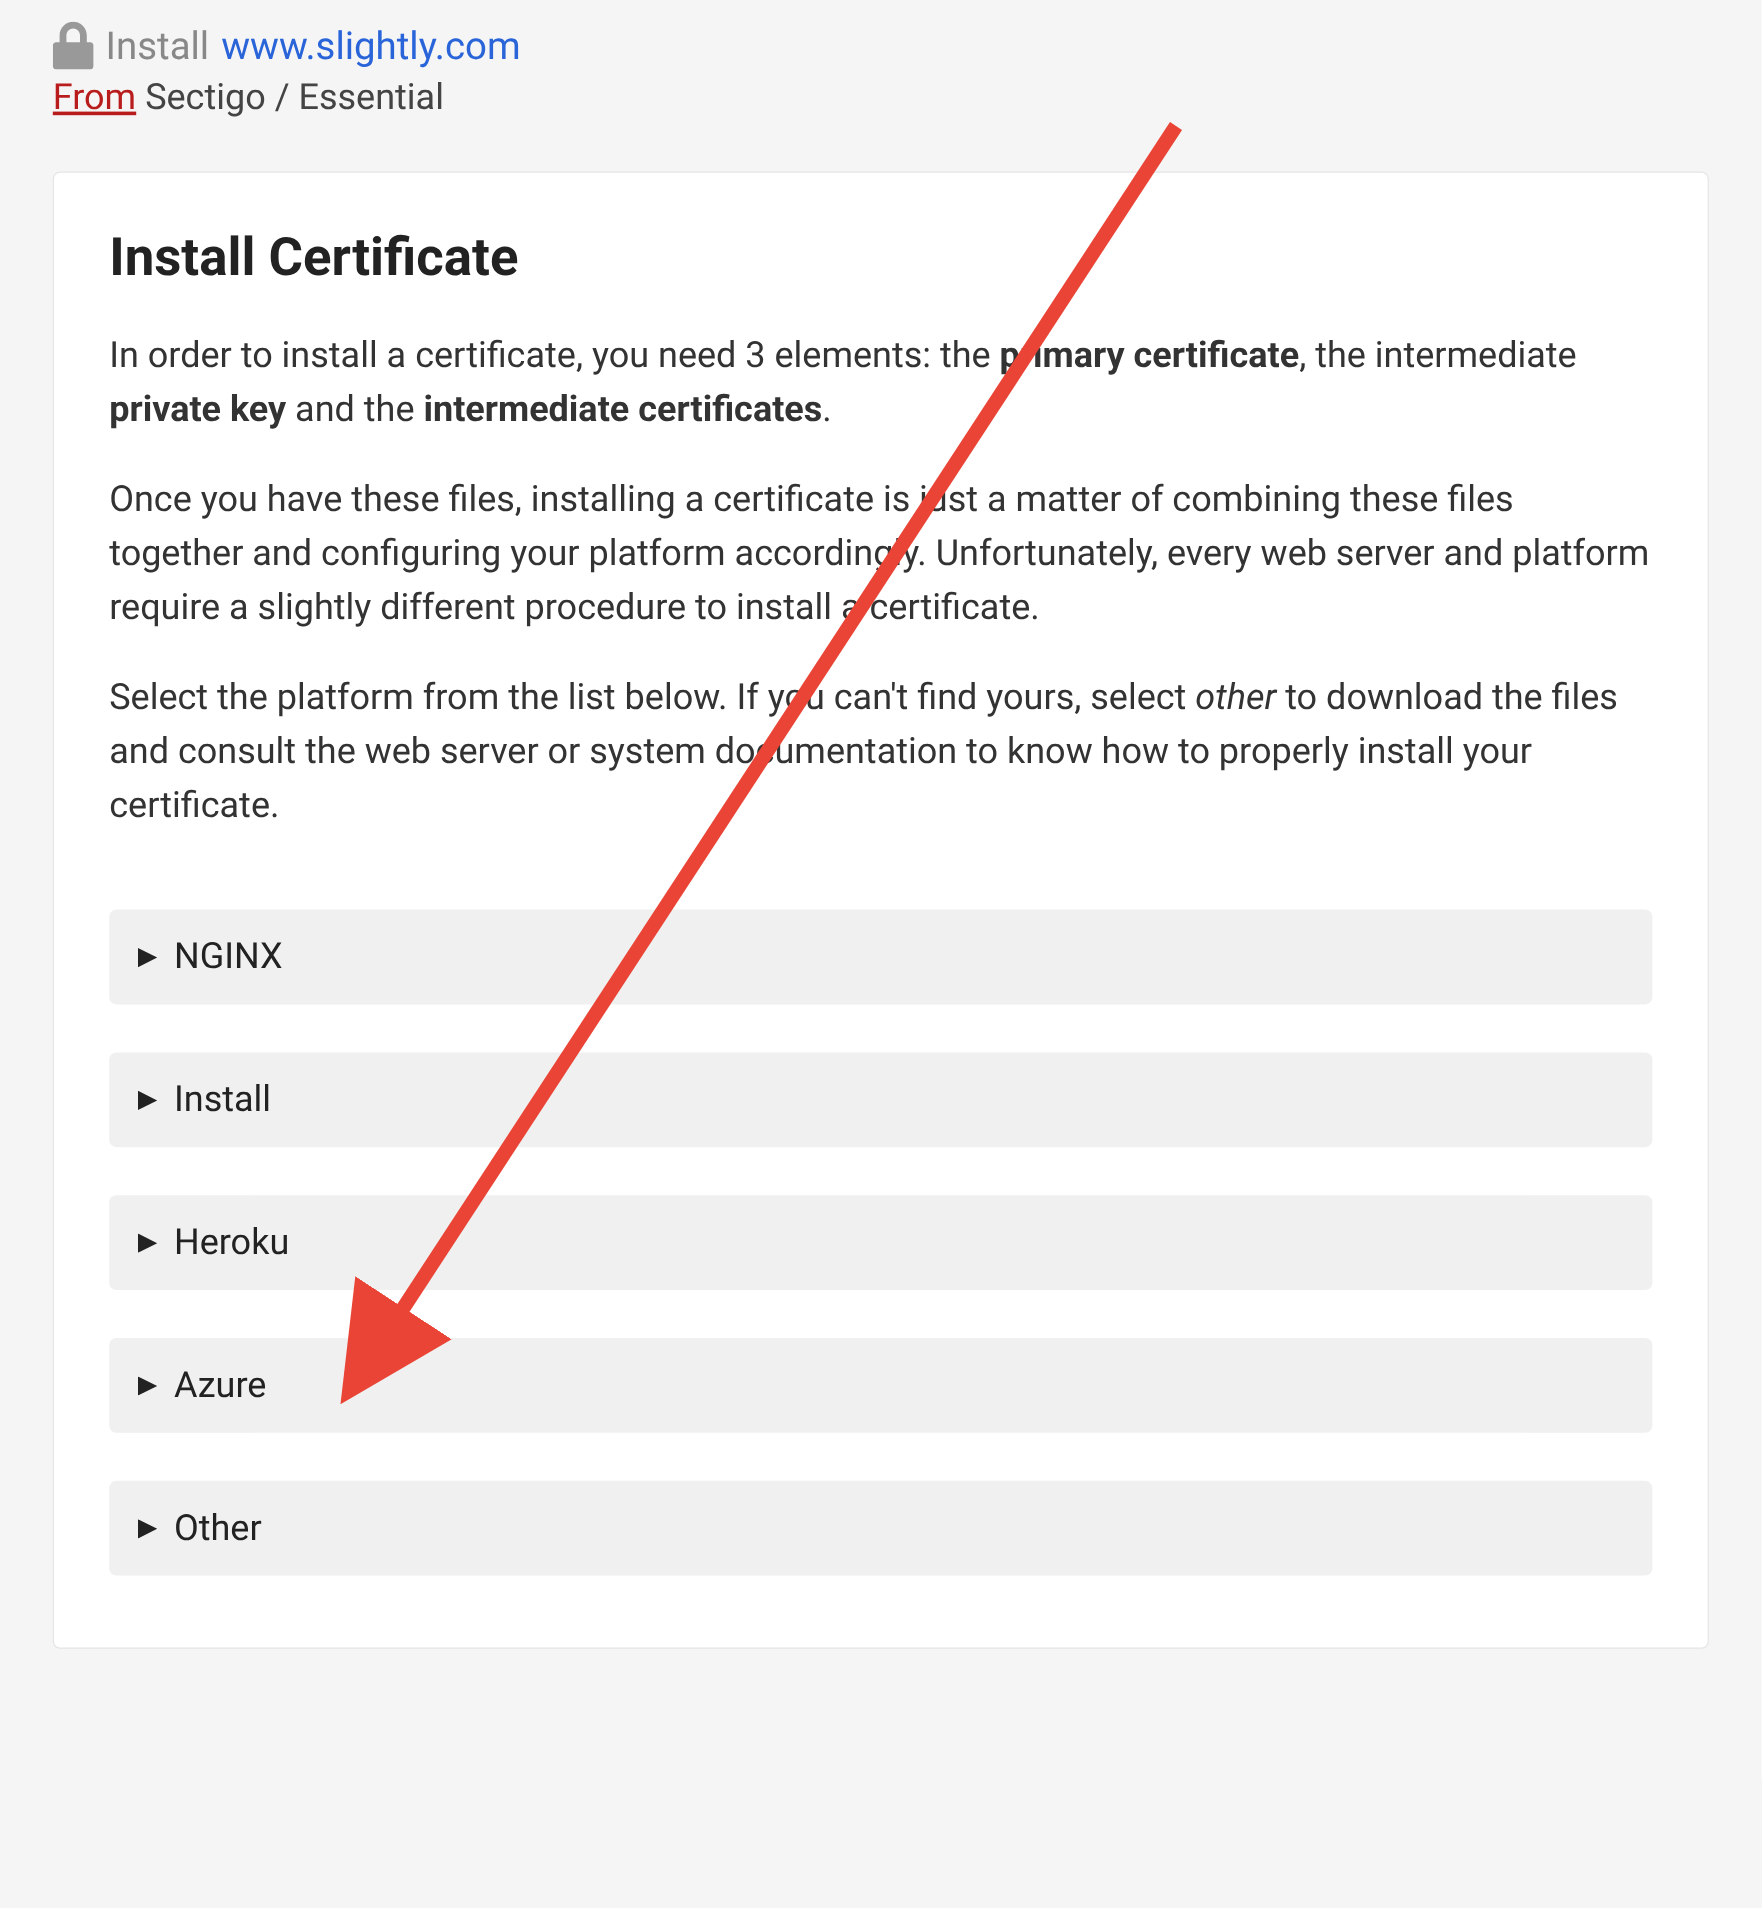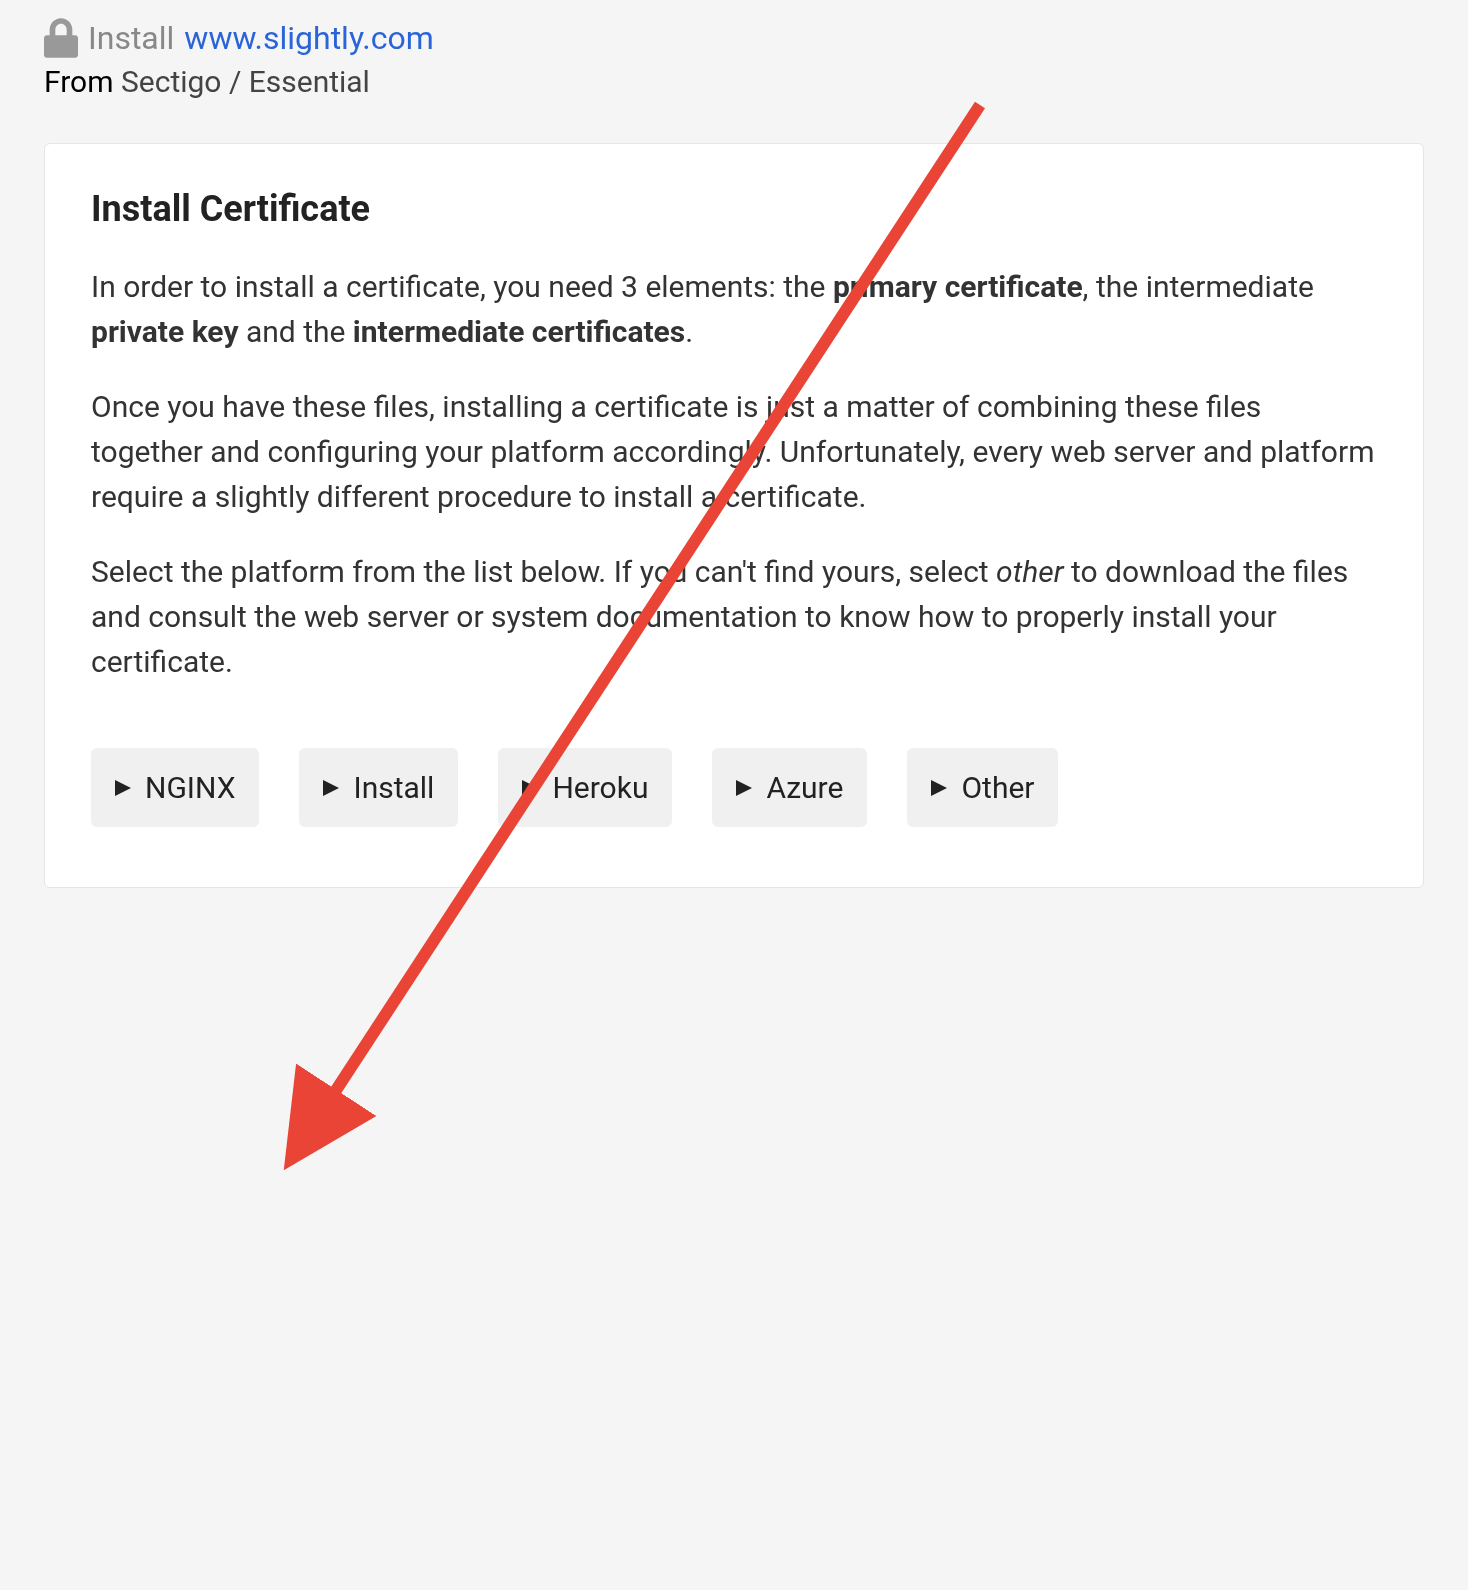--- a/index.html
+++ b/index.html
@@ -40,51 +40,52 @@
     .title-row .domain-link {
       color: #2a64d9;
       text-decoration: none;
     }
     .subtitle-row {
       margin-top: 6px;
       font-size: 30px;
       color: #444;
     }
     .subtitle-row .from-label {
-      color: #000000;
+      color: #b91c1c;
+      text-decoration: underline;
     }
     .card {
       margin: 28px 44px 44px 44px;
       background: #fff;
       border: 1px solid #e5e5e5;
       border-radius: 6px;
       padding: 44px 46px 60px 46px;
     }
     .card h2 {
-      font-size: 36px;
+      font-size: 44px;
       font-weight: 700;
       color: #222;
       margin-bottom: 34px;
     }
     .intro {
       font-size: 30px;
       line-height: 1.5;
       color: #333;
       margin-bottom: 30px;
     }
     .intro b {
       font-weight: 700;
     }
     .intro .italic {
       font-style: italic;
     }
     .platform-list {
       margin-top: 64px;
       display: flex;
-      flex-direction: row;
+      flex-direction: column;
       gap: 40px;
     }
     .platform-item {
       background: #f0f0f0;
       border-radius: 6px;
       padding: 22px 24px;
       display: flex;
       align-items: center;
       gap: 14px;
       cursor: pointer;

